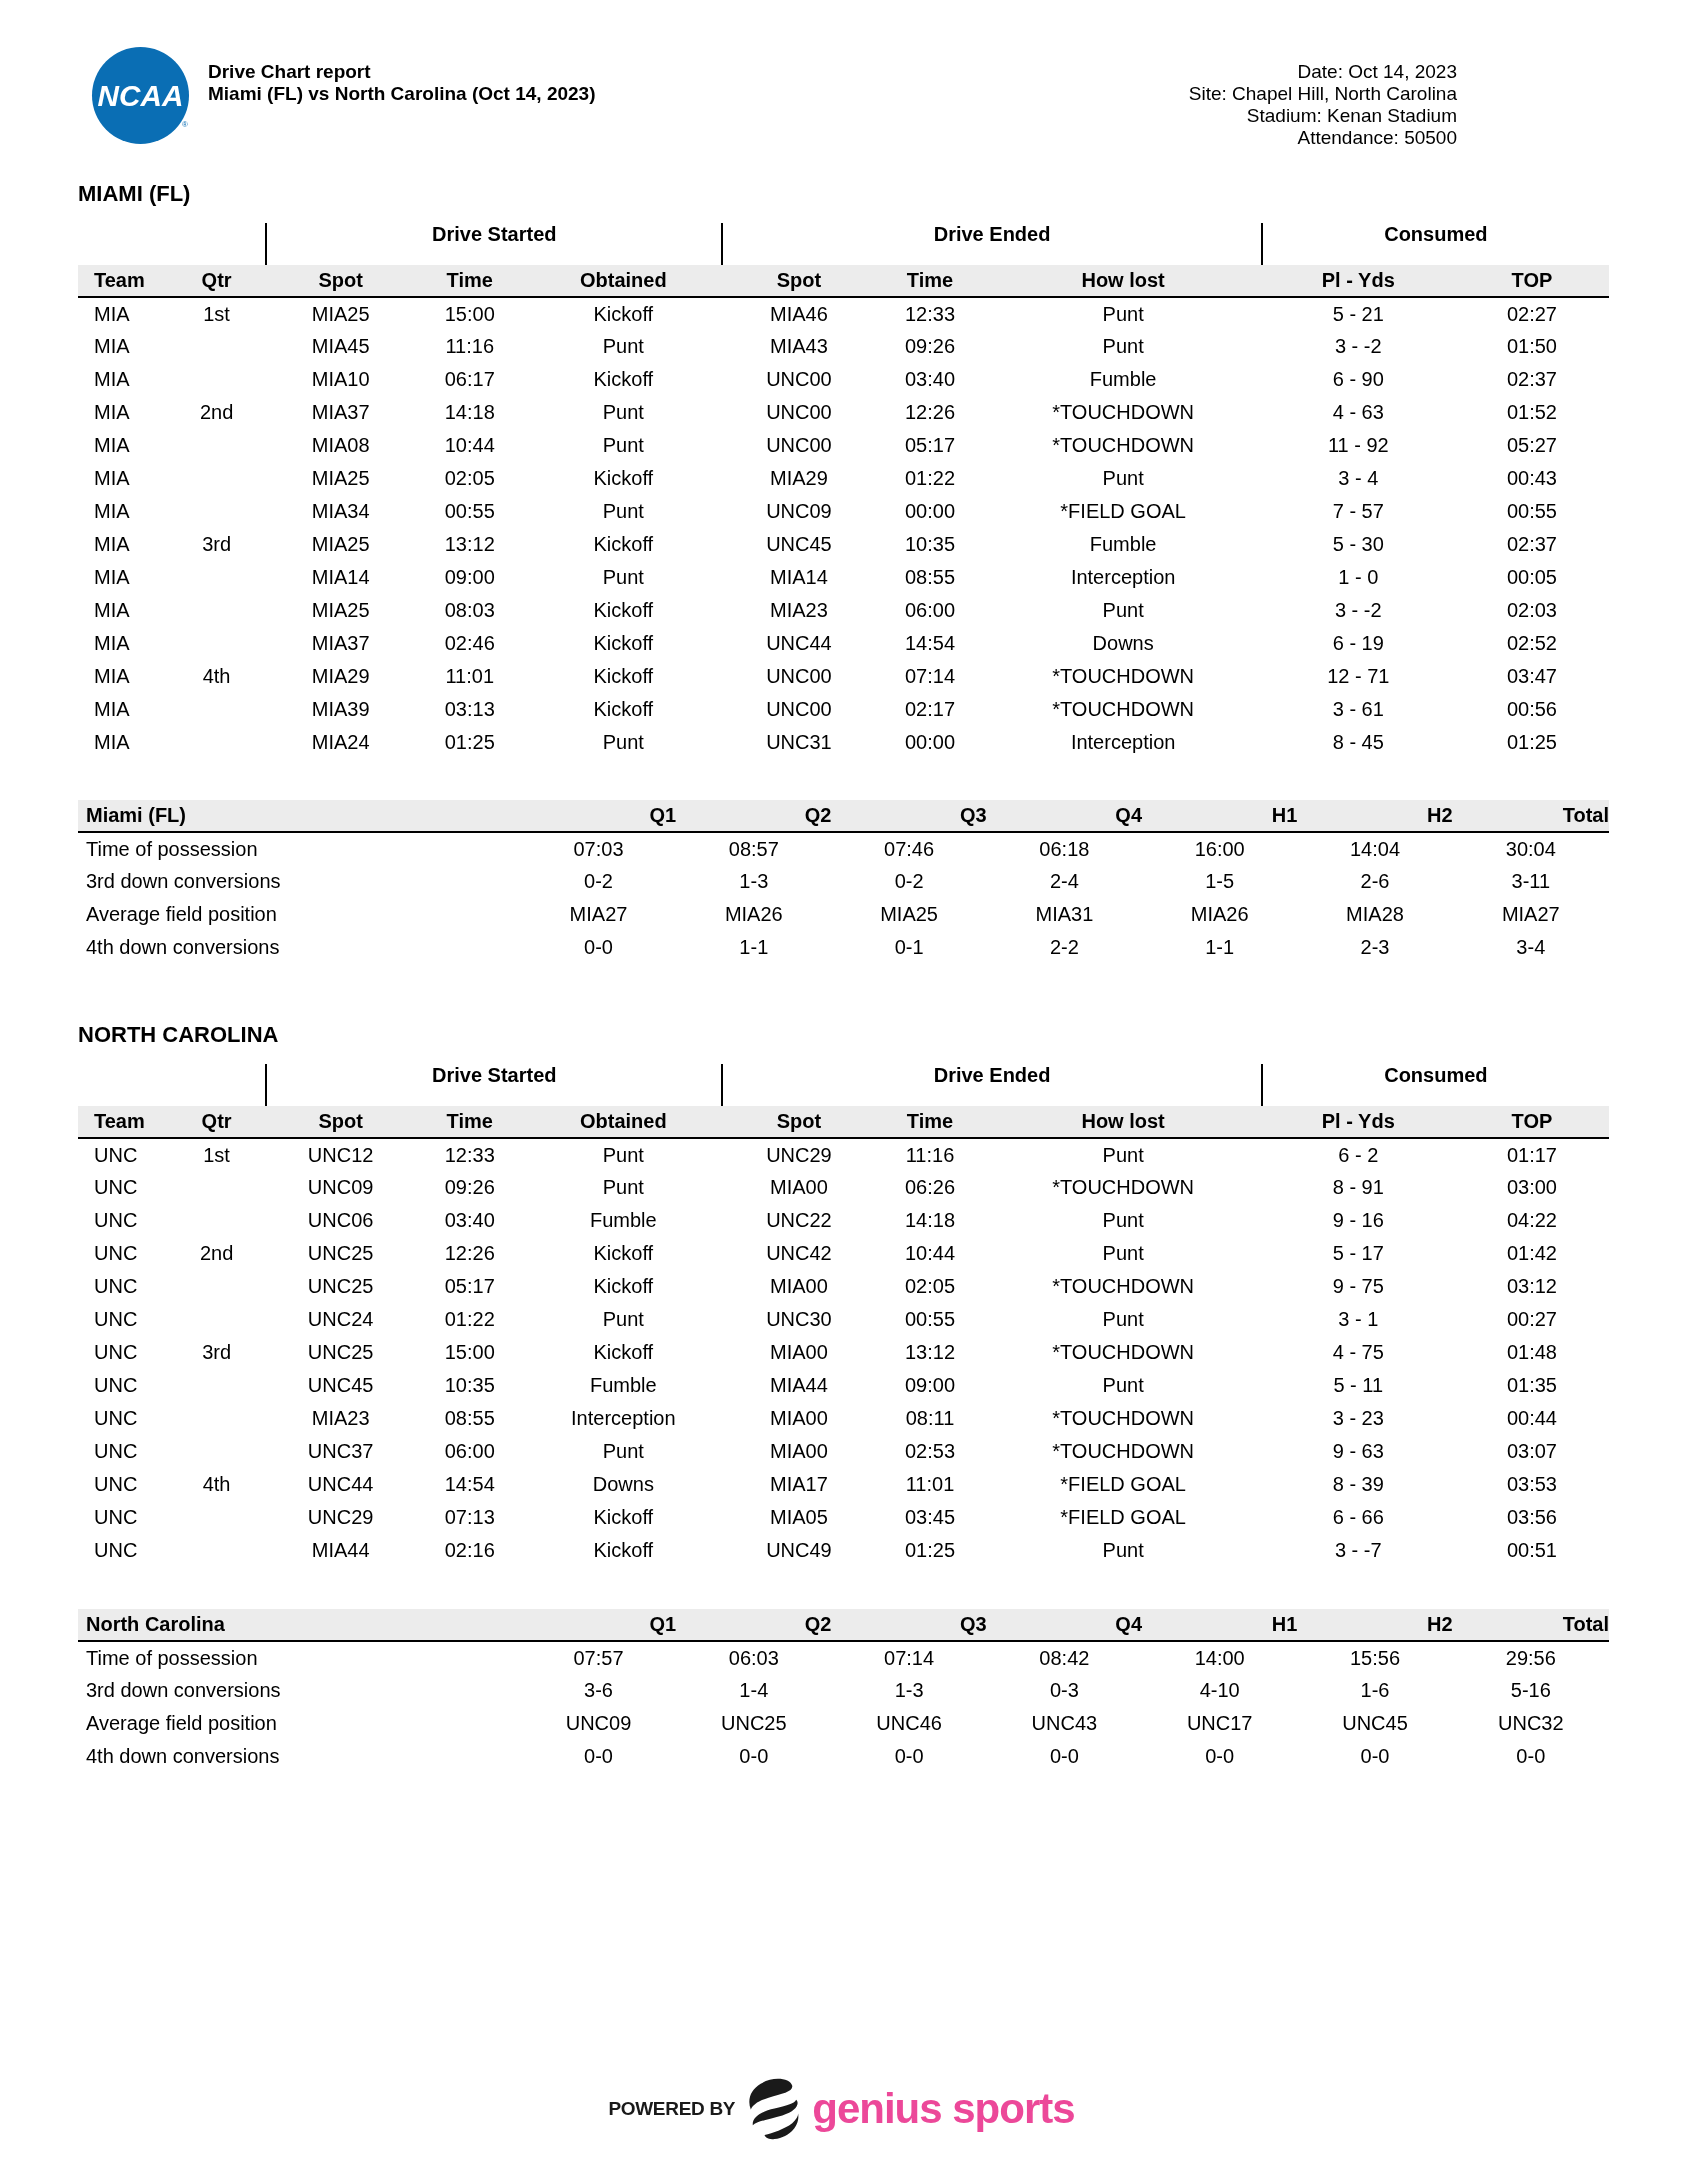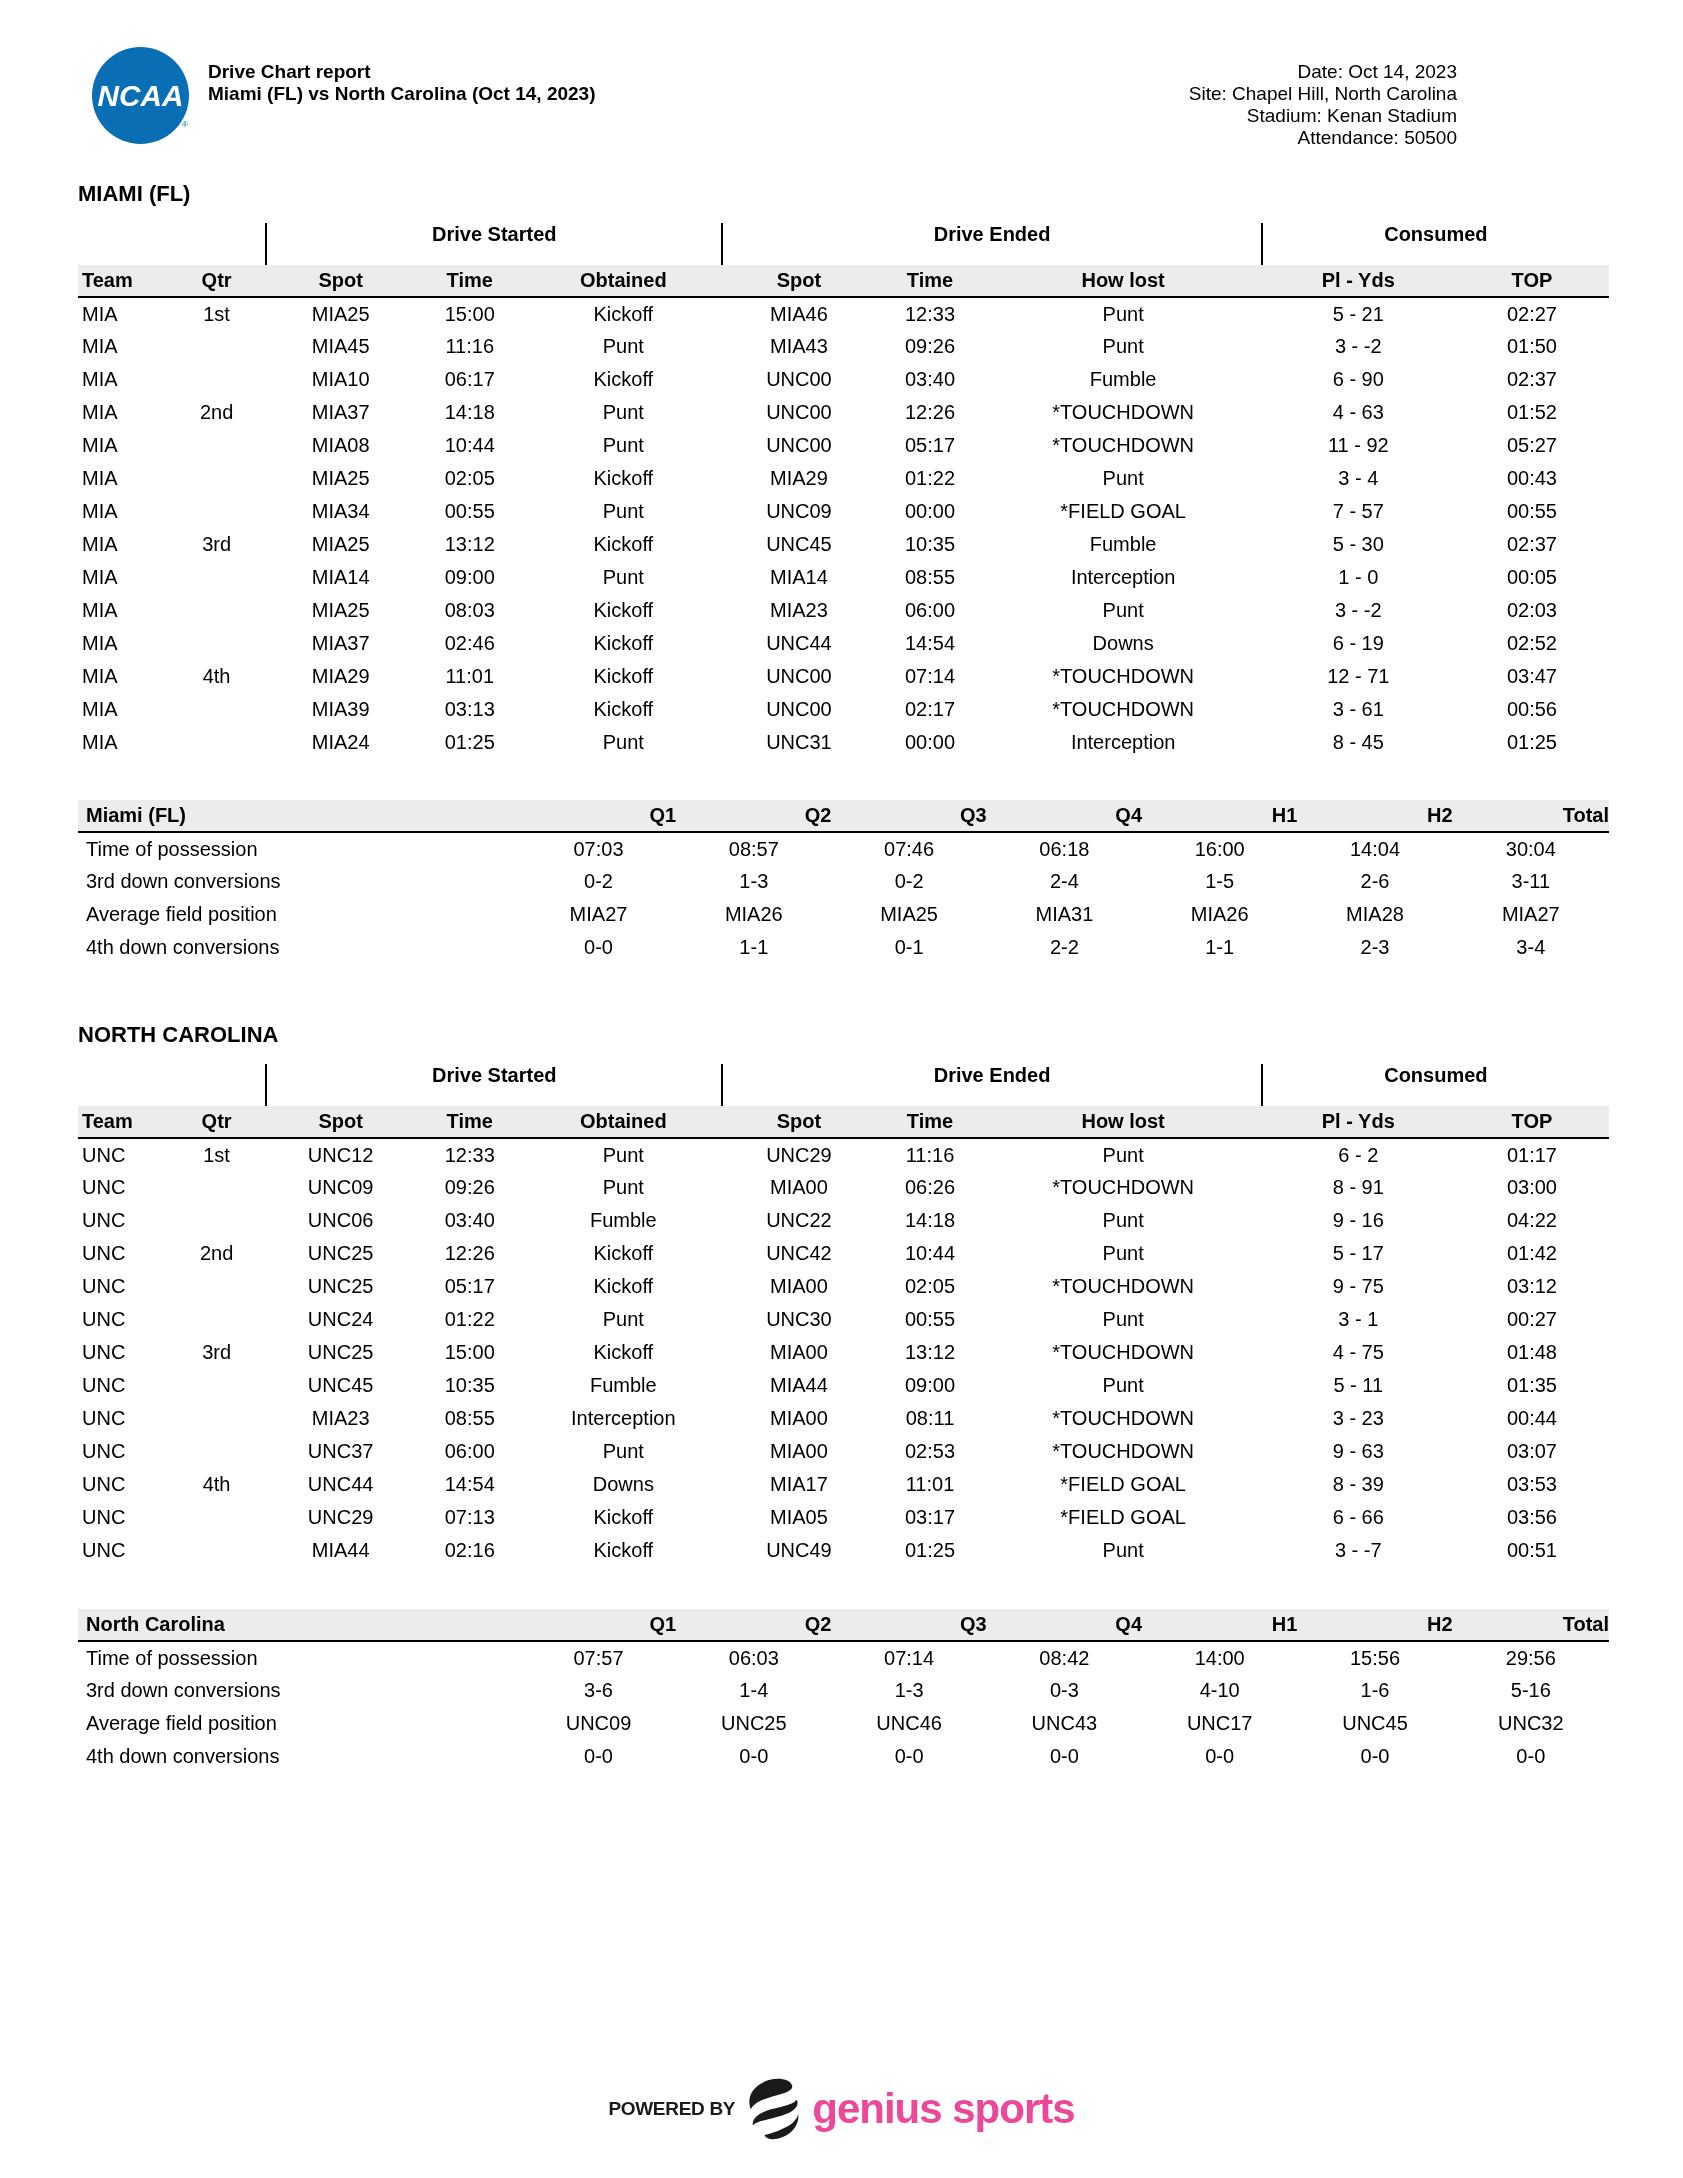--- a/index.html
+++ b/index.html
@@ -11,21 +11,21 @@
   .title-block { position: absolute; left: 208px; top: 61px; font-size: 19px; font-weight: bold; line-height: 22px; }
   .meta-block { position: absolute; right: 87px; top: 61px; font-size: 19px; line-height: 22px; text-align: right; }
 
   .section-title { position: absolute; left: 78px; font-size: 22px; font-weight: bold; }
 
   table.drive { position: absolute; left: 78px; width: 1531px; border-collapse: collapse; font-size: 20px; }
   table.drive td, table.drive th { height: 33px; padding: 0; white-space: nowrap; }
   table.drive tr.group th { font-weight: bold; text-align: center; height: 33px; vertical-align: bottom; padding-bottom: 19px; }
   table.drive tr.group th.sep { border-left: 2px solid #000; }
   table.drive tr.colhead th { background: #ececec; font-weight: bold; border-bottom: 2.5px solid #000; height: 32px; }
-  table.drive th.l, table.drive td.l { text-align: left; padding-left: 4px; }
+  table.drive th.l, table.drive td.l { text-align: left; padding-left: 16px; }
   table.drive th.c, table.drive td.c { text-align: center; }
 
   table.summary { position: absolute; left: 78px; width: 1531px; border-collapse: collapse; font-size: 20px; }
   table.summary th { background: #ececec; font-weight: bold; border-bottom: 2.5px solid #000; height: 32px; text-align: right; }
   table.summary th.l, table.summary td.l { text-align: left; padding-left: 8px; }
   table.summary td { height: 33px; text-align: center; white-space: nowrap; }
 
   .footer { position: absolute; left: 0; top: 2069px; width: 1683px; height: 79px; display: flex; justify-content: center; align-items: center; gap: 4px; }
   .powered { font-size: 19px; font-weight: bold; letter-spacing: -0.3px; color: #1a1a1a; }
   .gs-mark { width: 69px; height: 69px; }
@@ -485,21 +485,21 @@
         <td class="c">8 - 39</td>
         <td class="c">03:53</td>
       </tr>
       <tr>
         <td class="l">UNC</td>
         <td class="c"></td>
         <td class="c">UNC29</td>
         <td class="c">07:13</td>
         <td class="c">Kickoff</td>
         <td class="c">MIA05</td>
-        <td class="c">03:17</td>
+        <td class="c">03:45</td>
         <td class="c">*FIELD GOAL</td>
         <td class="c">6 - 66</td>
         <td class="c">03:56</td>
       </tr>
       <tr>
         <td class="l">UNC</td>
         <td class="c"></td>
         <td class="c">MIA44</td>
         <td class="c">02:16</td>
         <td class="c">Kickoff</td>

